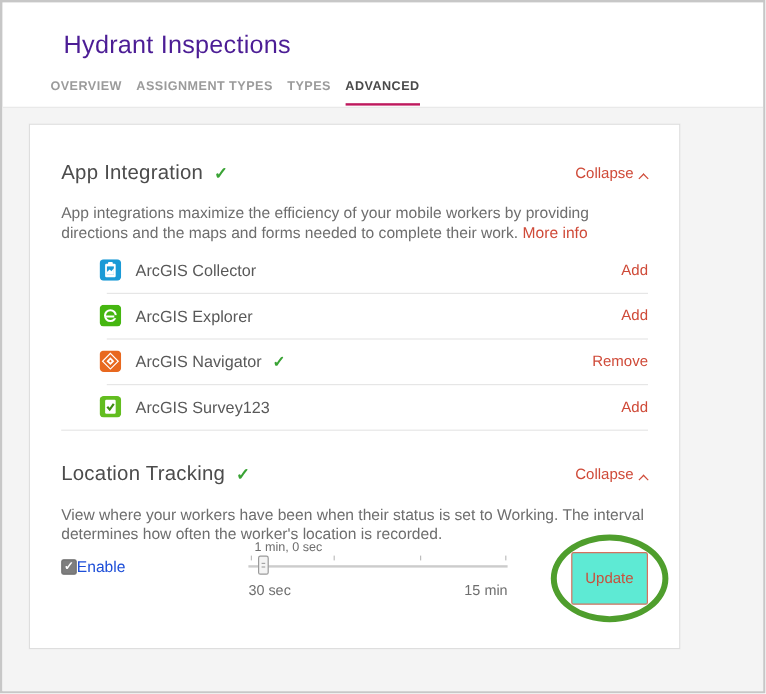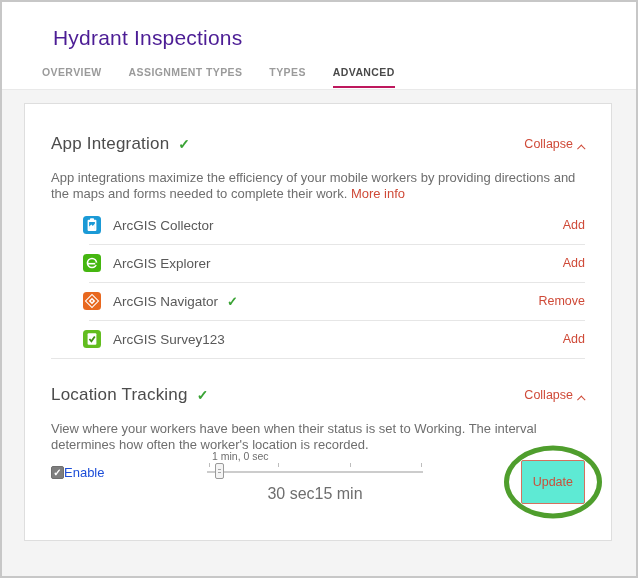--- a/index.html
+++ b/index.html
@@ -3,26 +3,26 @@
 <meta charset="utf-8">
 <style>
   html,body{margin:0;padding:0;background:#fff;}
   .page{
     position:relative;width:638px;height:578px;box-sizing:border-box;
     border:2px solid #c7c7c7;background:#fff;overflow:hidden;
     font-family:"Liberation Sans",sans-serif;-webkit-font-smoothing:antialiased;
   }
   
   .page-title{position:absolute;left:51px;top:24px;margin:0;font-size:21px;font-weight:400;color:#4c1d95;letter-spacing:.2px;}
-  .tabs{position:absolute;left:40px;top:64px;display:flex;gap:27px;}
+  .tabs{position:absolute;left:40px;top:64px;display:flex;gap:12px;}
   .tab{font-size:10.5px;font-weight:700;letter-spacing:.4px;color:#9b9b9b;padding-bottom:8px;cursor:pointer;}
   .tab.active{color:#4a4a4a;border-bottom:2px solid #be185d;}
   
   .content{position:absolute;left:0;right:0;top:87px;bottom:0;background:#f4f4f4;border-top:1px solid #e9e9e9;}
-  .card{position:absolute;left:22px;top:13px;width:588px;height:438px;box-sizing:border-box;
+  .card{position:absolute;left:22px;top:13px;width:543px;height:438px;box-sizing:border-box;
         background:#fff;border:1px solid #dedede;padding:0 26px;}
   
   .sec-head{display:flex;align-items:center;margin-top:30px;}
   .sec-title{margin:0;font-size:17px;font-weight:400;color:#4c4c4c;letter-spacing:.2px;}
   .head-check{color:#3aa335;font-weight:700;font-size:14px;margin-left:9px;}
   .collapse{margin-left:auto;display:flex;align-items:flex-end;gap:6px;color:#cf4a38;font-size:12.5px;cursor:pointer;}
   .chev-up{display:inline-block;width:5px;height:5px;border-left:1.5px solid #cf4a38;border-top:1.5px solid #cf4a38;transform:rotate(45deg) translateY(1px);}
   .sec-desc{margin:16px 0 0;font-size:13px;line-height:16px;color:#6e6e6e;}
   .link{color:#cf4a38;cursor:pointer;text-decoration:none;}
   
@@ -42,21 +42,21 @@
   .checkbox{width:13px;height:13px;background:#7e7e7e;border:1px solid #6f6f6f;border-radius:2px;
             color:#fff;font-size:10px;line-height:12px;text-align:center;font-weight:700;cursor:pointer;box-sizing:border-box;}
   .enable-label{margin-left:0;font-size:13px;color:#1d4ed8;}
   .slider{position:absolute;left:156px;top:-3px;width:216px;}
   .slider-value{font-size:10.5px;color:#6e6e6e;margin-left:5px;height:12px;}
   .slider-body{position:relative;height:23px;}
   .tick{position:absolute;top:1px;width:1px;height:4px;background:#bdbdbd;}
   .track{position:absolute;left:0;right:0;top:9px;height:2px;background:#ccc;cursor:pointer;}
   .thumb{position:absolute;left:8px;top:1px;width:9px;height:16px;background:#f4f4f4;border:1px solid #9a9a9a;border-radius:2px;box-sizing:border-box;cursor:pointer;}
   .thumb::after{content:"";position:absolute;left:2px;right:2px;top:5px;height:1px;background:#a5a5a5;box-shadow:0 3px 0 #a5a5a5;}
-  .slider-ends{display:flex;justify-content:center;font-size:16px;color:#6e6e6e;}
+  .slider-ends{display:flex;justify-content:space-between;font-size:12px;color:#6e6e6e;}
   .update-wrap{position:absolute;right:0;top:7px;}
   .update-btn{display:block;background:#5eead4;border:1px solid #d4715f;color:#c8503c;font-size:12.5px;
               padding:14px 11px;border-radius:2px;cursor:pointer;font-family:inherit;}
   .annotation{position:absolute;left:50%;top:50%;transform:translate(-50%,-50%);width:88px;height:63px;
               border:5px solid #4f9e2d;border-radius:50%;pointer-events:none;}
 </style>
 </head>
 <body>
 
 <div class="page">

